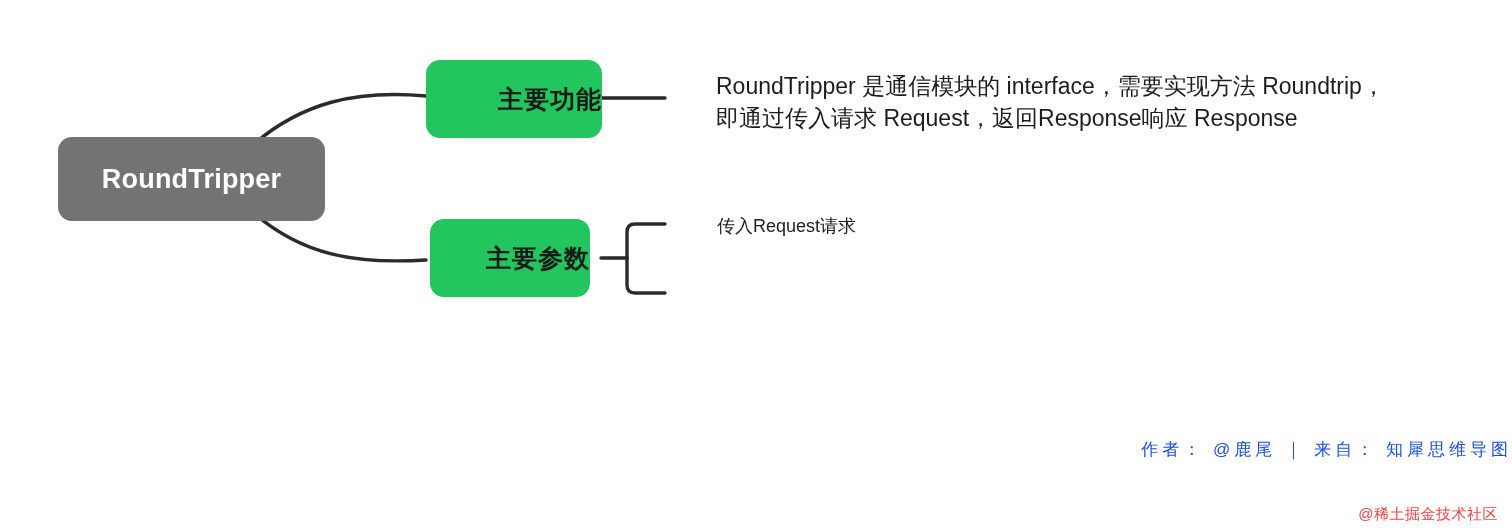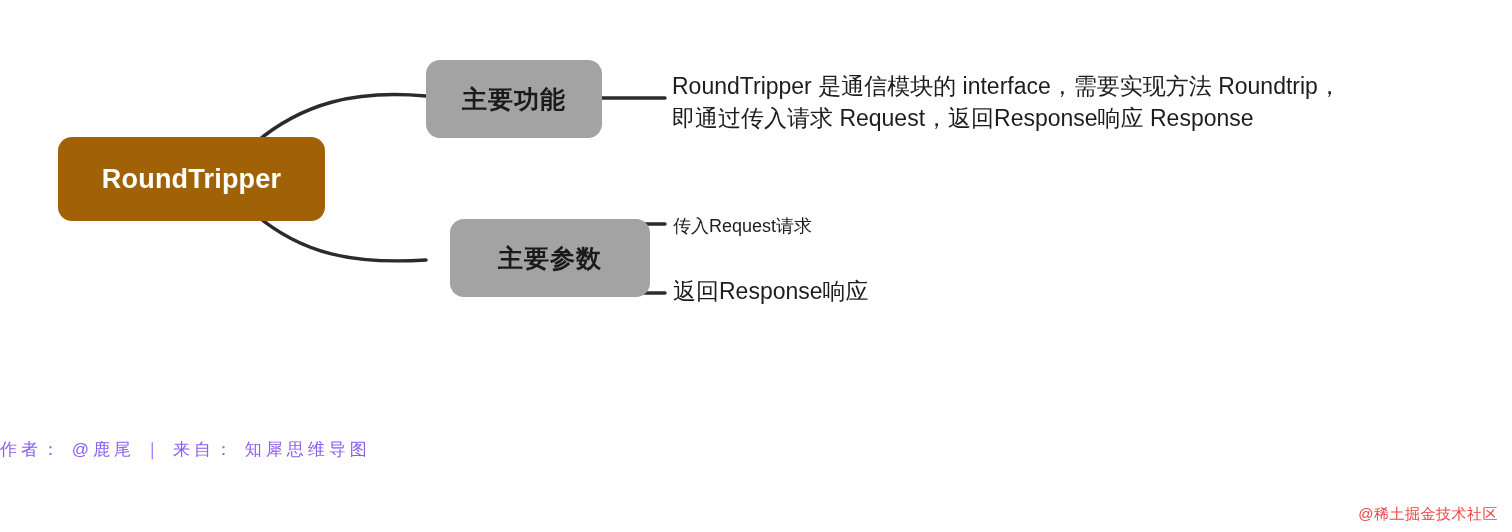--- a/index.html
+++ b/index.html
@@ -35,70 +35,71 @@
   }
 
   
   #root-node {
     position: absolute;
     left: 58px;
     top: 137px;
     width: 267px;
     height: 84px;
     border-radius: 14px;
-    background: #a16207;
+    background: #737373;
     z-index: 3;
     display: flex;
     align-items: center;
     justify-content: center;
   }
   #root-node .root-label {
     color: #ffffff;
     font-size: 27px;
     font-weight: bold;
     letter-spacing: 0.2px;
     white-space: nowrap;
   }
 
   
   .branch-node {
     position: absolute;
-    background: #a3a3a3;
+    background: #22c55e;
     border-radius: 14px;
     z-index: 3;
     display: flex;
     align-items: center;
-    justify-content: center;
+    justify-content: flex-end;
   }
   .branch-node .branch-label {
     color: #1a1a1a;
     font-size: 25px;
     font-weight: bold;
     letter-spacing: 1px;
     white-space: nowrap;
   }
   #branch-node-0 {
     left: 426px;
     top: 60px;
     width: 176px;
     height: 78px;
   }
   #branch-node-1 {
-    left: 450px;
+    left: 430px;
     top: 219px;
-    width: 200px;
+    width: 160px;
     height: 78px;
   }
 
   
   .leaf-text {
     position: absolute;
     z-index: 3;
     color: #1d1d1d;
     white-space: nowrap;
+    margin-left: 44px;
   }
   #leaf-desc {
     left: 672px;
     top: 70px;
     font-size: 23px;
     line-height: 32px;
   }
   #leaf-desc .desc-line {
     display: block;
   }
@@ -114,23 +115,23 @@
     font-size: 23px;
     line-height: 30px;
   }
 
   
   #footer-credit {
     position: absolute;
     left: 0;
     right: 0;
     top: 438px;
-    text-align: left;
+    text-align: right;
     z-index: 3;
-    color: #8b5cf6;
+    color: #1d4ed8;
     font-size: 17px;
     letter-spacing: 4px;
   }
 
   
   #watermark {
     position: absolute;
     right: 14px;
     bottom: 8px;
     z-index: 3;
@@ -170,21 +171,18 @@
   </div>
 
   <div id="leaf-desc" class="leaf-text">
     <span class="desc-line">RoundTripper 是通信模块的 interface，需要实现方法 Roundtrip，</span>
     <span class="desc-line">即通过传入请求 Request，返回Response响应 Response</span>
   </div>
 
   <div id="leaf-param-0" class="leaf-text">
     <span>传入Request请求</span>
   </div>
-  <div id="leaf-param-1" class="leaf-text">
-    <span>返回Response响应</span>
-  </div>
 
   <div id="footer-credit">作者： @鹿尾 ｜ 来自： 知犀思维导图</div>
 
   <div id="watermark">@稀土掘金技术社区</div>
 
 </div>
 
 </body></html>

